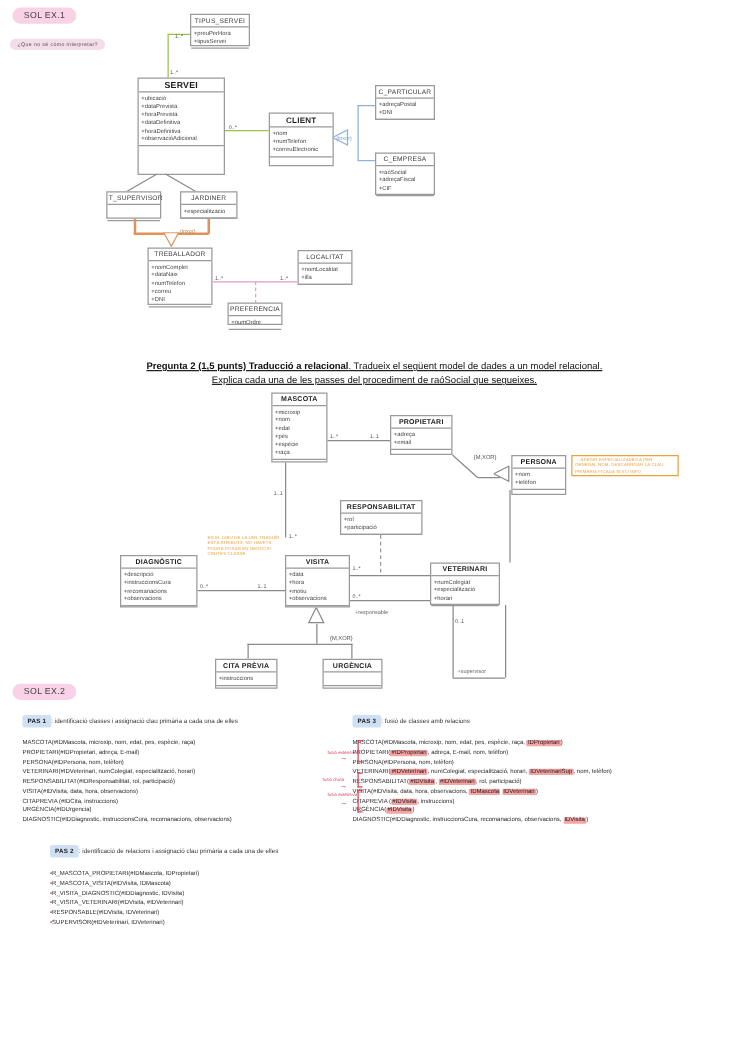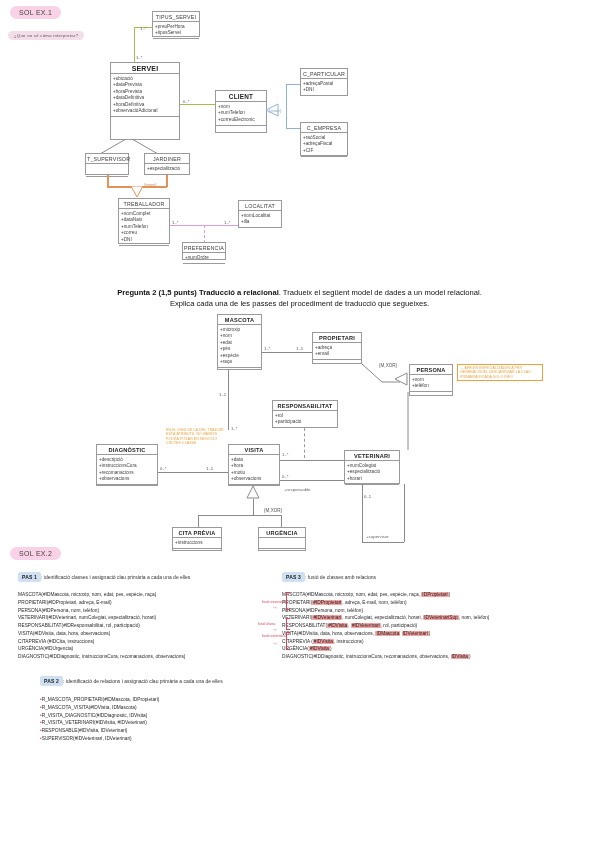--- a/index.html
+++ b/index.html
@@ -192,23 +192,23 @@
     </div>
 
     <div class="cls" style="left:182px;top:242px;width:44px;height:18px;">
       <div class="hd">PREFERENCIA</div>
       <div class="at">
         <div>+numOrdre</div>
       </div>
     </div>
   </div>
 
-  <div class="qwrap" style="top:287px;">
+  <div class="qwrap" style="top:287px;text-decoration:underline;">
     <div class="q1"><b>Pregunta 2 (1,5 punts) Traducció a relacional</b><span>. Tradueix el següent model de dades a un model relacional.</span></div>
-    <div class="q1">Explica cada una de les passes del procediment de traducció que segueixes.</div>
+    <div class="q1">Explica cada una de les passes del procediment de raóSocial que segueixes.</div>
   </div>
 
   <div>
 
     <div class="cls bold" style="left:217px;top:314px;width:45px;height:56px;">
       <div class="hd">MASCOTA</div>
       <div class="at">
         <div>+microxip</div>
         <div>+nom</div>
         <div>+edat</div>

